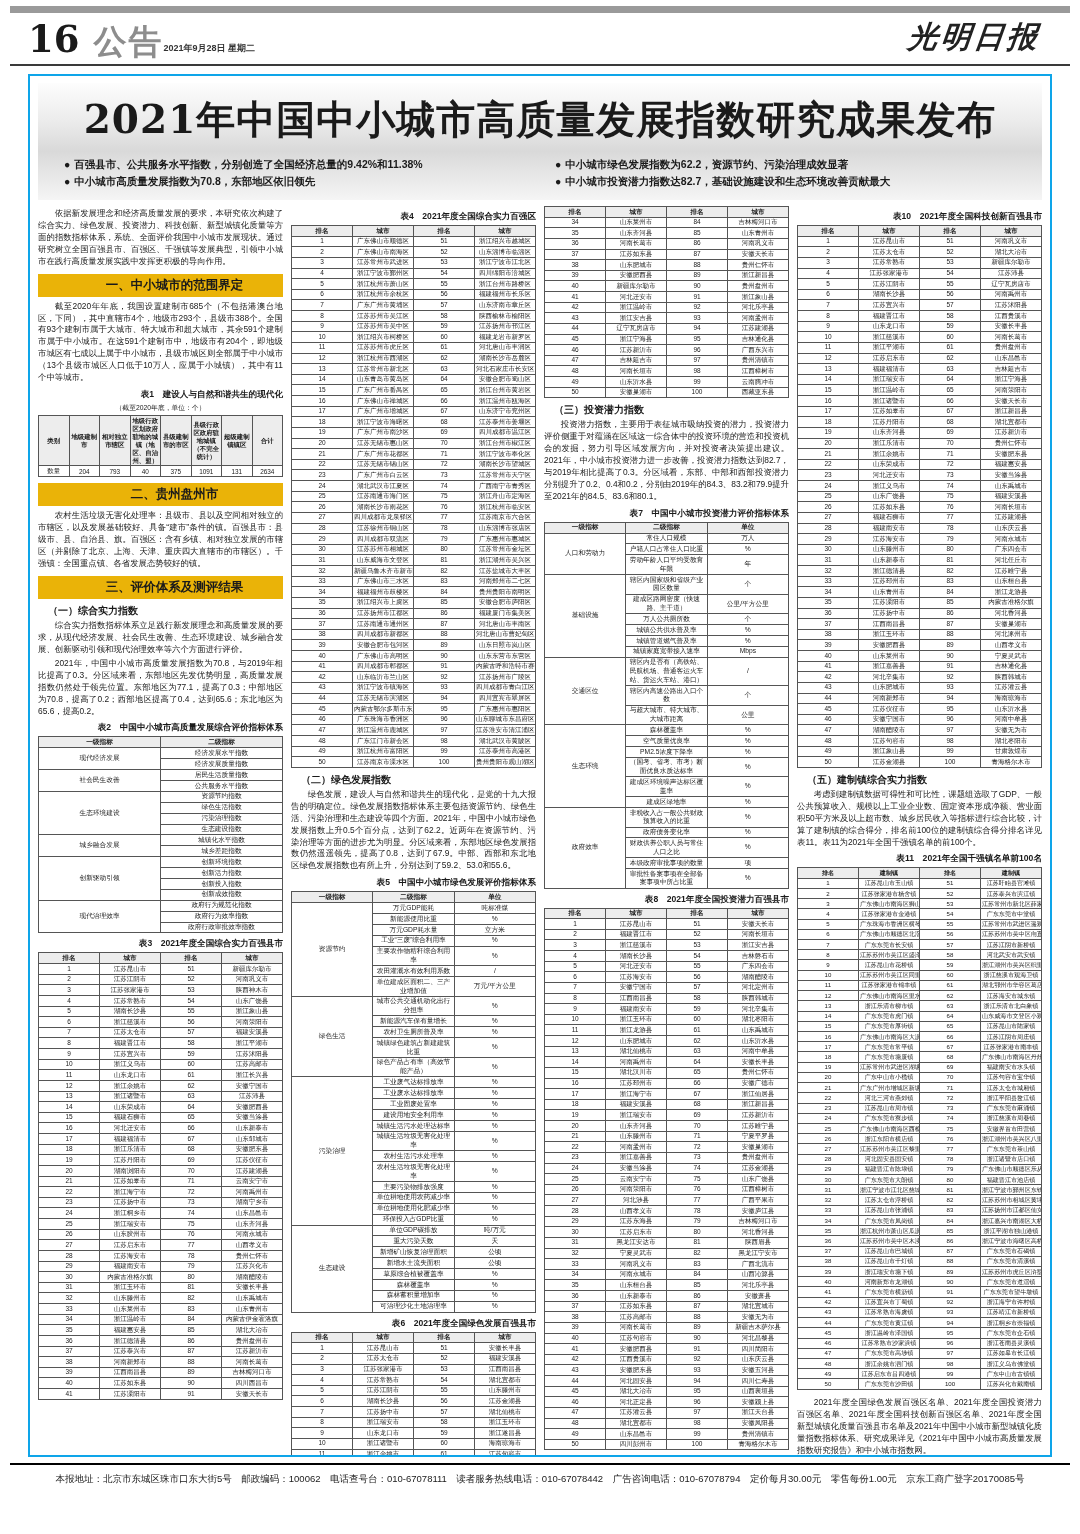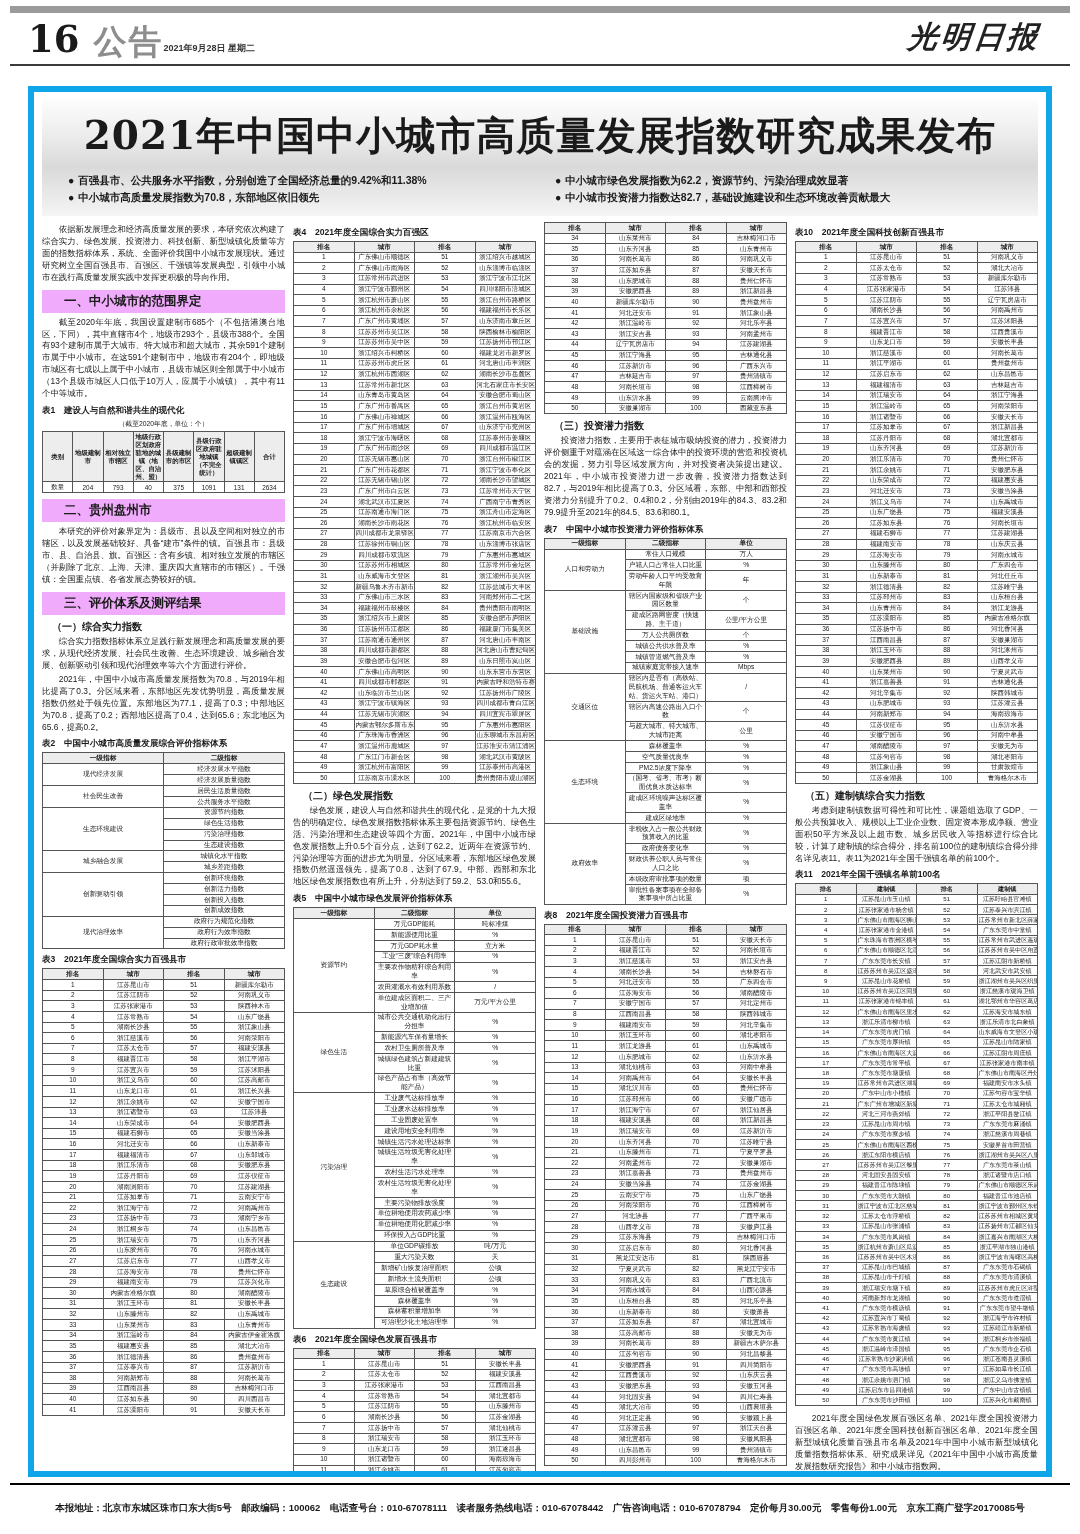--- a/index.html
+++ b/index.html
@@ -3,48 +3,48 @@
 <meta charset="utf-8">
 <style>
   html,body{margin:0;padding:0;background:#fff;}
   body{width:1080px;font-family:"Liberation Sans","DejaVu Sans",sans-serif;color:#1a1a1a;}
   .topbar{height:7px;background:#9a9a9a;margin:6px 10px 0 10px;}
   .masthead{display:flex;align-items:flex-end;padding:4px 30px 6px 18px;border-bottom:2px solid #3a3a3a;margin:0 10px;}
   .pagenum{font-family:"DejaVu Serif",serif;font-size:37px;font-weight:bold;line-height:1;}
   .section-name{font-family:"DejaVu Serif",serif;font-size:33px;font-weight:bold;color:#8d8d8d;margin-left:14px;line-height:1;letter-spacing:2px;}
   .date{font-size:9px;color:#333;margin-left:0;margin-bottom:3px;font-weight:bold;}
   .logo{margin-left:auto;font-family:"DejaVu Serif",serif;font-style:italic;font-weight:bold;font-size:30px;transform:skewX(-6deg);color:#222;letter-spacing:3px;}
-  .frame{margin:20px 28px 6px 28px;border:6px solid #0ea5e9;padding:7px 8px;height:1365px;overflow:hidden;background:#fff;}
+  .frame{margin:8px 28px 6px 28px;border:2px solid #0ea5e9;padding:7px 8px;height:1365px;overflow:hidden;background:#fff;}
   .headline{font-family:"DejaVu Serif",serif;font-size:39px;font-weight:900;text-align:center;letter-spacing:1px;background:linear-gradient(180deg,#fdfdfd 0%,#ececec 55%,#d9d9d9 100%);padding:10px 0 4px 0;}
   .bullets{display:flex;background:linear-gradient(180deg,#d9d9d9,#f5f5f5);padding:4px 26px 8px 26px;gap:30px;}
   .bullets .bcol{flex:1;}
   .bullet{font-size:10.5px;font-weight:bold;margin:3px 0;display:flex;}
   .dot{margin-right:4px;}
   .cols{display:flex;gap:8px;margin-top:6px;}
   .col{flex:1;min-width:0;}
   p.body{font-size:8.4px;line-height:1.42;text-align:justify;text-indent:2em;margin:2px 0;}
-  .h-sec{font-size:12.5px;font-weight:bold;background:#f0abfc;padding:3px 0 3px 22px;margin:6px 0 4px 0;}
+  .h-sec{font-size:12.5px;font-weight:bold;background:#eab308;padding:3px 0 3px 28px;margin:6px 0 4px 0;text-align:center;}
   .h-sub{font-size:10px;font-weight:bold;margin:5px 0 2px 10px;}
-  .t-title{font-size:8.6px;font-weight:bold;text-align:left;margin:5px 0 2px 0;}
+  .t-title{font-size:8.6px;font-weight:bold;text-align:right;margin:5px 0 2px 0;}
   .t-sub{font-size:6.8px;text-align:center;margin:0 0 2px 0;}
   table{width:100%;border-collapse:collapse;table-layout:fixed;}
   th,td{border:0.7px solid #555;text-align:center;vertical-align:middle;padding:0.6px 1px;overflow:hidden;white-space:nowrap;}
   thead th{background:#ededed;font-weight:bold;}
   .rank-table{font-size:6.5px;line-height:1.3;}
   .rank-table .rank{width:13%;}
   .town-table{font-size:6.1px;line-height:1.32;}
   .ind-table{font-size:6.7px;line-height:1.3;}
   .ind-table td{white-space:normal;}
   .ind-table .lvl1{width:24%;font-weight:normal;}
   .ind-table .unit{width:17%;}
   .t1-table{font-size:6.4px;}
   .t1-table th{white-space:normal;line-height:1.25;}
   .closing{font-size:8.4px;line-height:1.45;text-align:justify;text-indent:2em;margin-top:6px;}
   .footer-rule{border-top:2px solid #000;margin:4px 10px 0 10px;}
-  .footer{font-size:9.5px;font-weight:bold;text-align:center;padding:17px 0 6px 0;}
+  .footer{font-size:9.5px;font-weight:normal;text-align:center;padding:8px 0 6px 0;}
 </style>
 </head>
 <body>
 
 <div class="topbar"></div>
 
 <div class="masthead">
   <span class="pagenum">16</span>
   <span class="section-name">公告</span>
   <span class="date">2021年9月28日  星期二</span>
@@ -104,21 +104,21 @@
               <td>793</td>
               <td>40</td>
               <td>375</td>
               <td>1091</td>
               <td>131</td>
               <td>2634</td>
             </tr>
           </tbody>
       </table>
       <div class="h-sec">二、贵州盘州市</div>
-      <p class="body">本研究的评价对象界定为：县级市、县以及空间相对独立的市辖区，以及发展基础较好、具备“建市”条件的镇。百强县市：县级市、县、自治县、旗。百强区：含有乡镇、相对独立发展的市辖区（并剔除了北京、上海、天津、重庆四大直辖市的市辖区）。千强镇：全国重点镇、各省发展态势较好的镇。</p>
+      <p class="body">农村生活垃圾无害化处理率：县级市、县以及空间相对独立的市辖区，以及发展基础较好、具备“建市”条件的镇。百强县市：县级市、县、自治县、旗。百强区：含有乡镇、相对独立发展的市辖区（并剔除了北京、上海、天津、重庆四大直辖市的市辖区）。千强镇：全国重点镇、各省发展态势较好的镇。</p>
       <div class="h-sec">三、评价体系及测评结果</div>
       <div class="h-sub">（一）综合实力指数</div>
       <p class="body">综合实力指数指标体系立足践行新发展理念和高质量发展的要求，从现代经济发展、社会民生改善、生态环境建设、城乡融合发展、创新驱动引领和现代治理效率等六个方面进行评价。</p>
       <p class="body">2021年，中国中小城市高质量发展指数为70.8，与2019年相比提高了0.3。分区域来看，东部地区先发优势明显，高质量发展指数仍然处于领先位置。东部地区为77.1，提高了0.3；中部地区为70.8，提高了0.2；西部地区提高了0.4，达到65.6；东北地区为65.6，提高0.2。</p>
       <div class="t-title">表2　中国中小城市高质量发展综合评价指标体系</div>
       <table class="ind-table">
         <thead>
             <tr>
               <th>一级指标</th>
               <th>二级指标</th>

